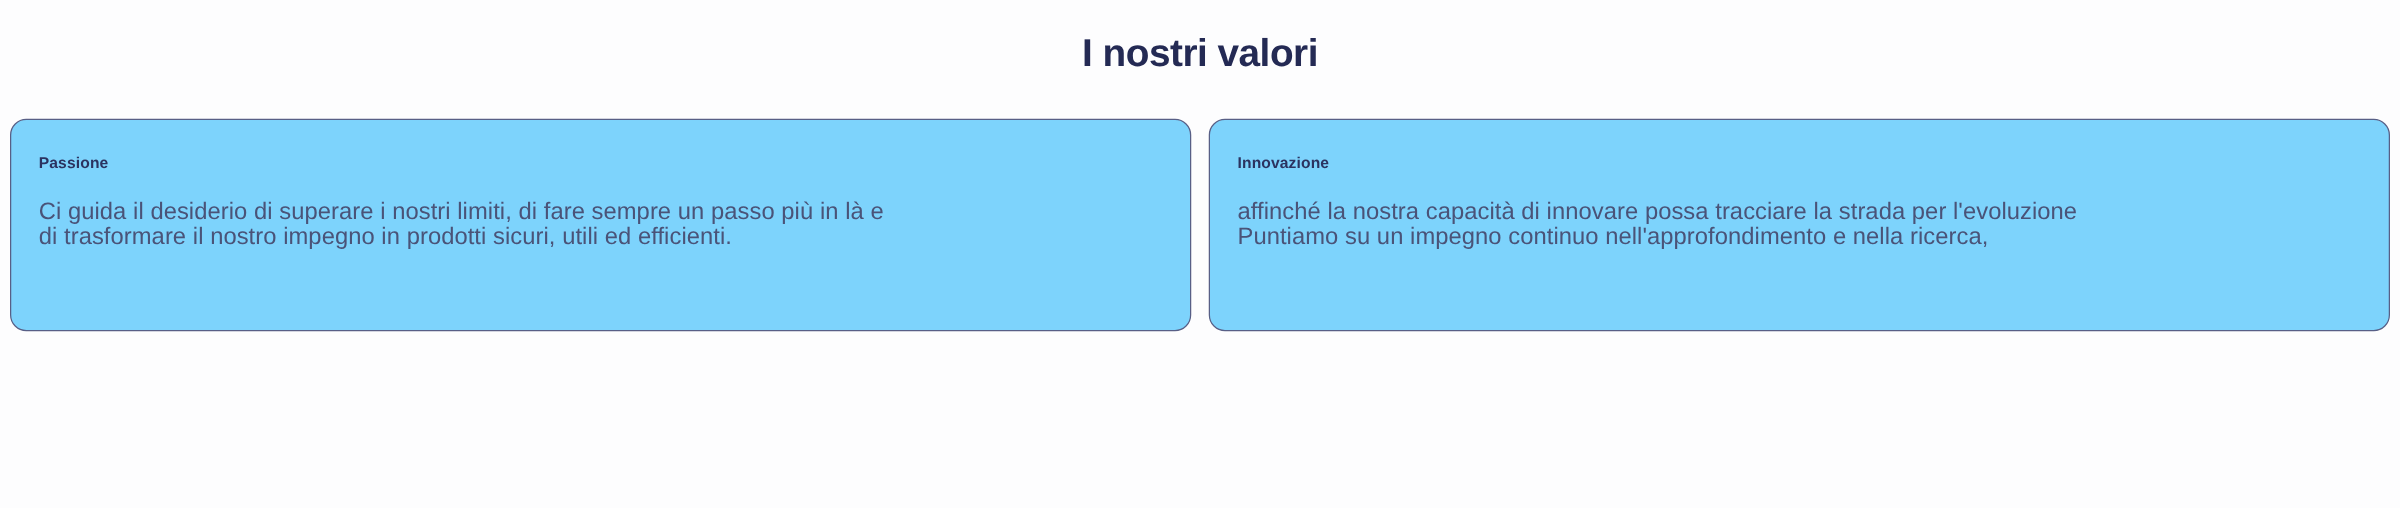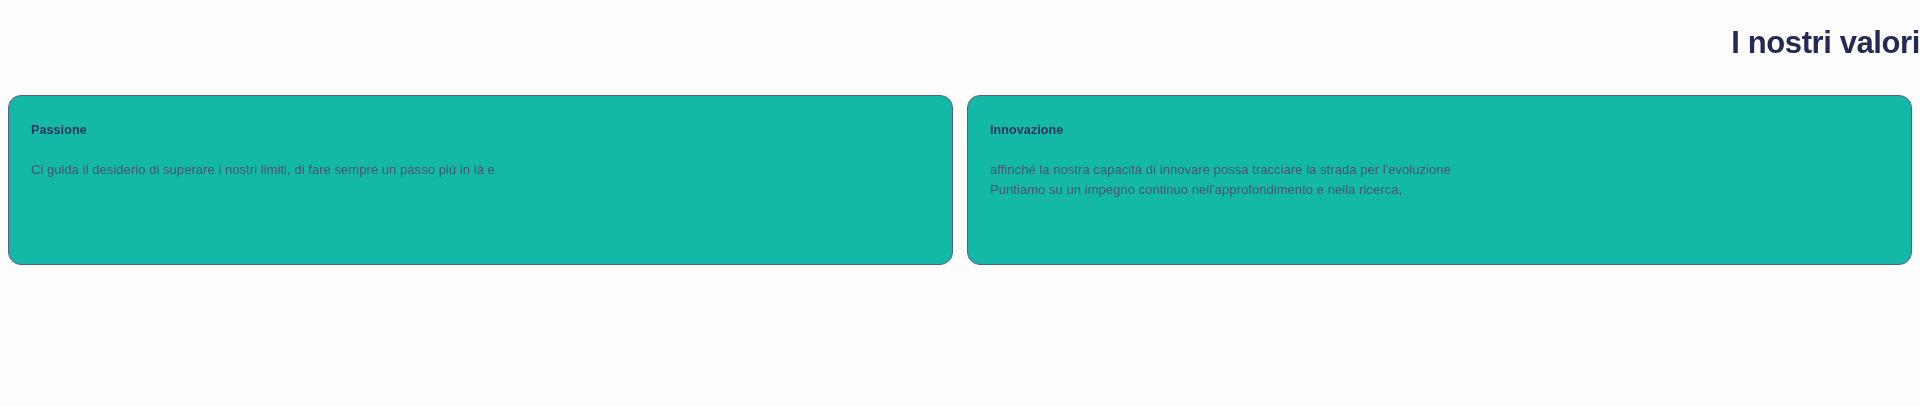--- a/index.html
+++ b/index.html
@@ -22,21 +22,21 @@
     width: 1920px;
     height: 406px;
   }
 
   
   .section-title {
     position: absolute;
     top: 22px;
     left: 0;
     width: 1920px;
-    text-align: right;
+    text-align: center;
     font-size: 31px;
     font-weight: 700;
     letter-spacing: -0.4px;
     color: #242a54;
     line-height: 42px;
     white-space: nowrap;
   }
 
   
   .cards-row {
@@ -46,38 +46,38 @@
     width: 1904px;
     height: 170px;
     display: flex;
     flex-direction: row;
     gap: 14px;
   }
 
   .value-card {
     flex: 1 1 0;
     height: 170px;
-    background: #14b8a6;
+    background: #7dd3fc;
     border: 1px solid #585f86;
     border-radius: 13px;
     padding: 26px 22px 20px 22px;
     position: relative;
   }
 
   .card-title {
     font-size: 12.5px;
     font-weight: 700;
     color: #2b3360;
     line-height: 16px;
     letter-spacing: 0.1px;
     margin: 0 0 22px 0;
   }
 
   .card-body {
-    font-size: 13px;
+    font-size: 19px;
     font-weight: 400;
     color: #4a5378;
     line-height: 19.5px;
     letter-spacing: 0.05px;
     max-width: 470px;
   }
 
   .card-body .line { display: block; white-space: nowrap; }
 </style>
 </head>
@@ -86,20 +86,21 @@
 <div class="page">
 
   <h2 class="section-title">I nostri valori</h2>
 
   <div class="cards-row">
 
     <div class="value-card">
       <div class="card-title">Passione</div>
       <div class="card-body">
         <span class="line">Ci guida il desiderio di superare i nostri limiti, di fare sempre un passo più in là e</span>
+        <span class="line">di trasformare il nostro impegno in prodotti sicuri, utili ed efficienti.</span>
       </div>
     </div>
 
     <div class="value-card">
       <div class="card-title">Innovazione</div>
       <div class="card-body">
         <span class="line">affinché la nostra capacità di innovare possa tracciare la strada per l'evoluzione</span>
         <span class="line">Puntiamo su un impegno continuo nell'approfondimento e nella ricerca,</span>
       </div>
     </div>

